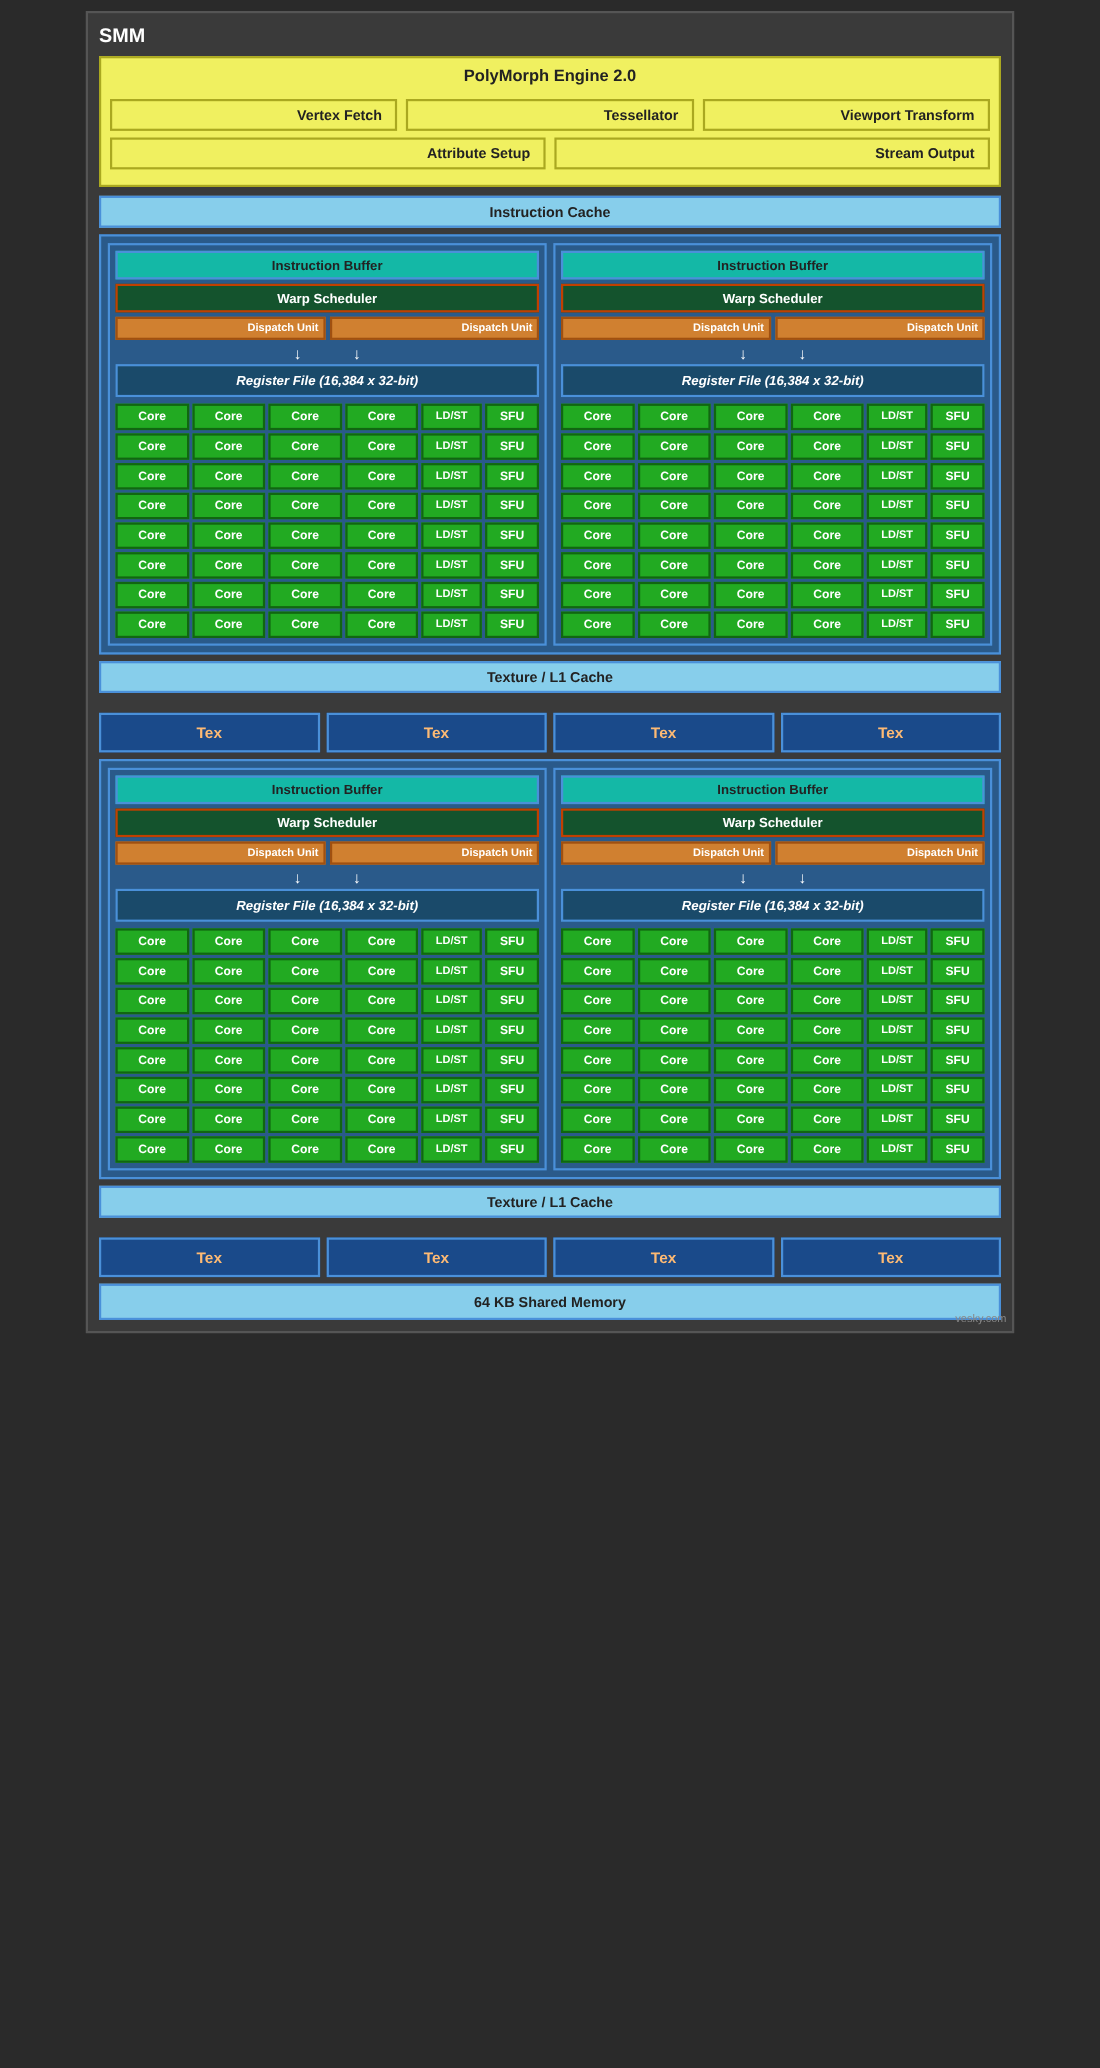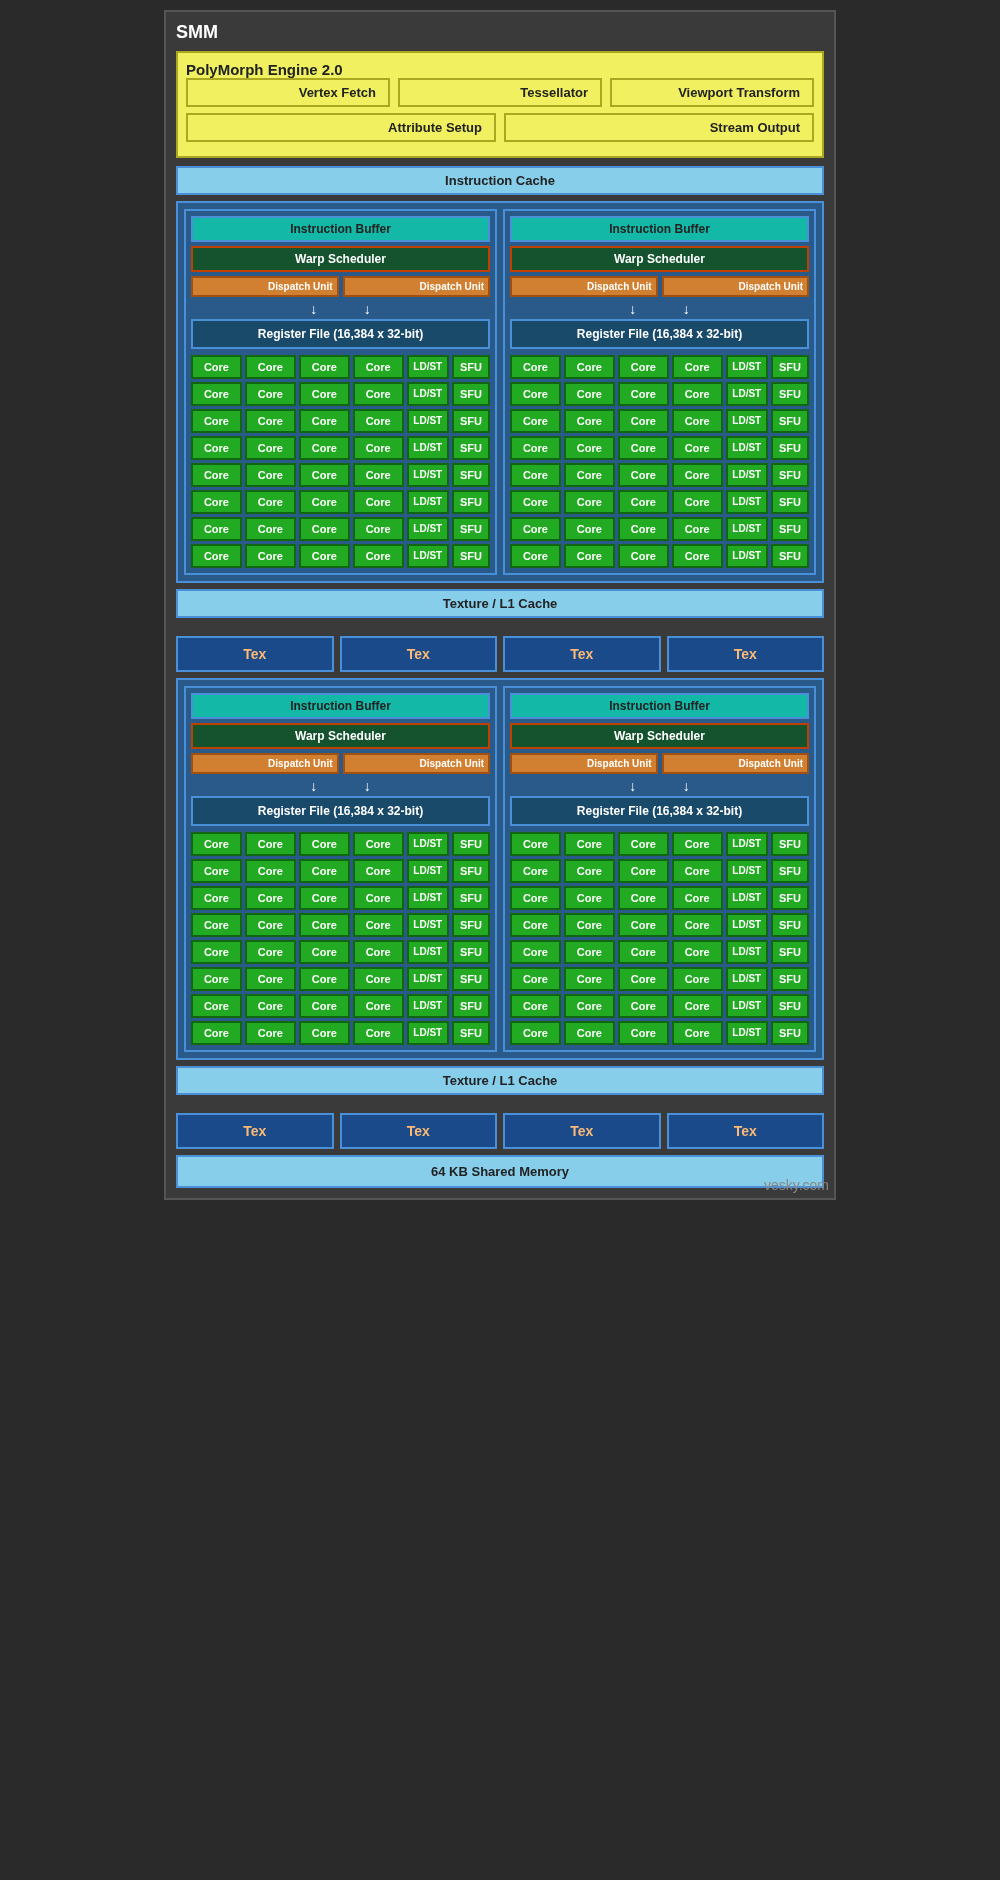--- a/index.html
+++ b/index.html
@@ -5,45 +5,45 @@
     * { box-sizing: border-box; margin: 0; padding: 0; }
     body {
       background: #2a2a2a;
       font-family: Arial, sans-serif;
       display: flex;
       justify-content: center;
       align-items: flex-start;
       padding: 10px;
     }
     .smm-container {
-      width: 672px;
+      width: 844px;
       background: #3a3a3a;
       border: 2px solid #555;
       padding: 10px;
       position: relative;
     }
     .smm-title {
       color: white;
       font-size: 18px;
       font-weight: bold;
       margin-bottom: 8px;
     }
     
     .polymorph-section {
       background: #f0f060;
       border: 2px solid #aaa820;
       padding: 8px;
       margin-bottom: 8px;
     }
     .polymorph-title {
-      text-align: left;
+      text-align: center;
       font-weight: bold;
       font-size: 15px;
       color: #222;
-      margin-bottom: 0;
+      margin-bottom: 12px;
     }
     .polymorph-row {
       display: flex;
       gap: 8px;
       margin-bottom: 6px;
       justify-content: center;
     }
     .polymorph-box {
       background: #f0f060;
       border: 2px solid #aaa820;
@@ -126,20 +126,21 @@
     }
     .register-file {
       background: #1a4a6a;
       border: 2px solid #4a90d9;
       text-align: center;
       padding: 6px;
       font-weight: bold;
       font-size: 12px;
       color: white;
       margin-bottom: 6px;
+      font-style: italic;
     }
     
     .core-grid {
       display: flex;
       flex-direction: column;
       gap: 3px;
     }
     .core-row {
       display: flex;
       gap: 3px;
@@ -211,21 +212,21 @@
       font-weight: bold;
       font-size: 13px;
       color: #222;
       margin-top: 4px;
     }
     .watermark {
       position: absolute;
       bottom: 5px;
       right: 5px;
       color: #888;
-      font-size: 14px;
+      font-size: 10px;
     }
   </style>
 </head>
 <body>
 
 <div class="smm-container">
   <div class="smm-title">SMM</div>
 
   <div class="polymorph-section">
     <div class="polymorph-title">PolyMorph Engine 2.0</div>

